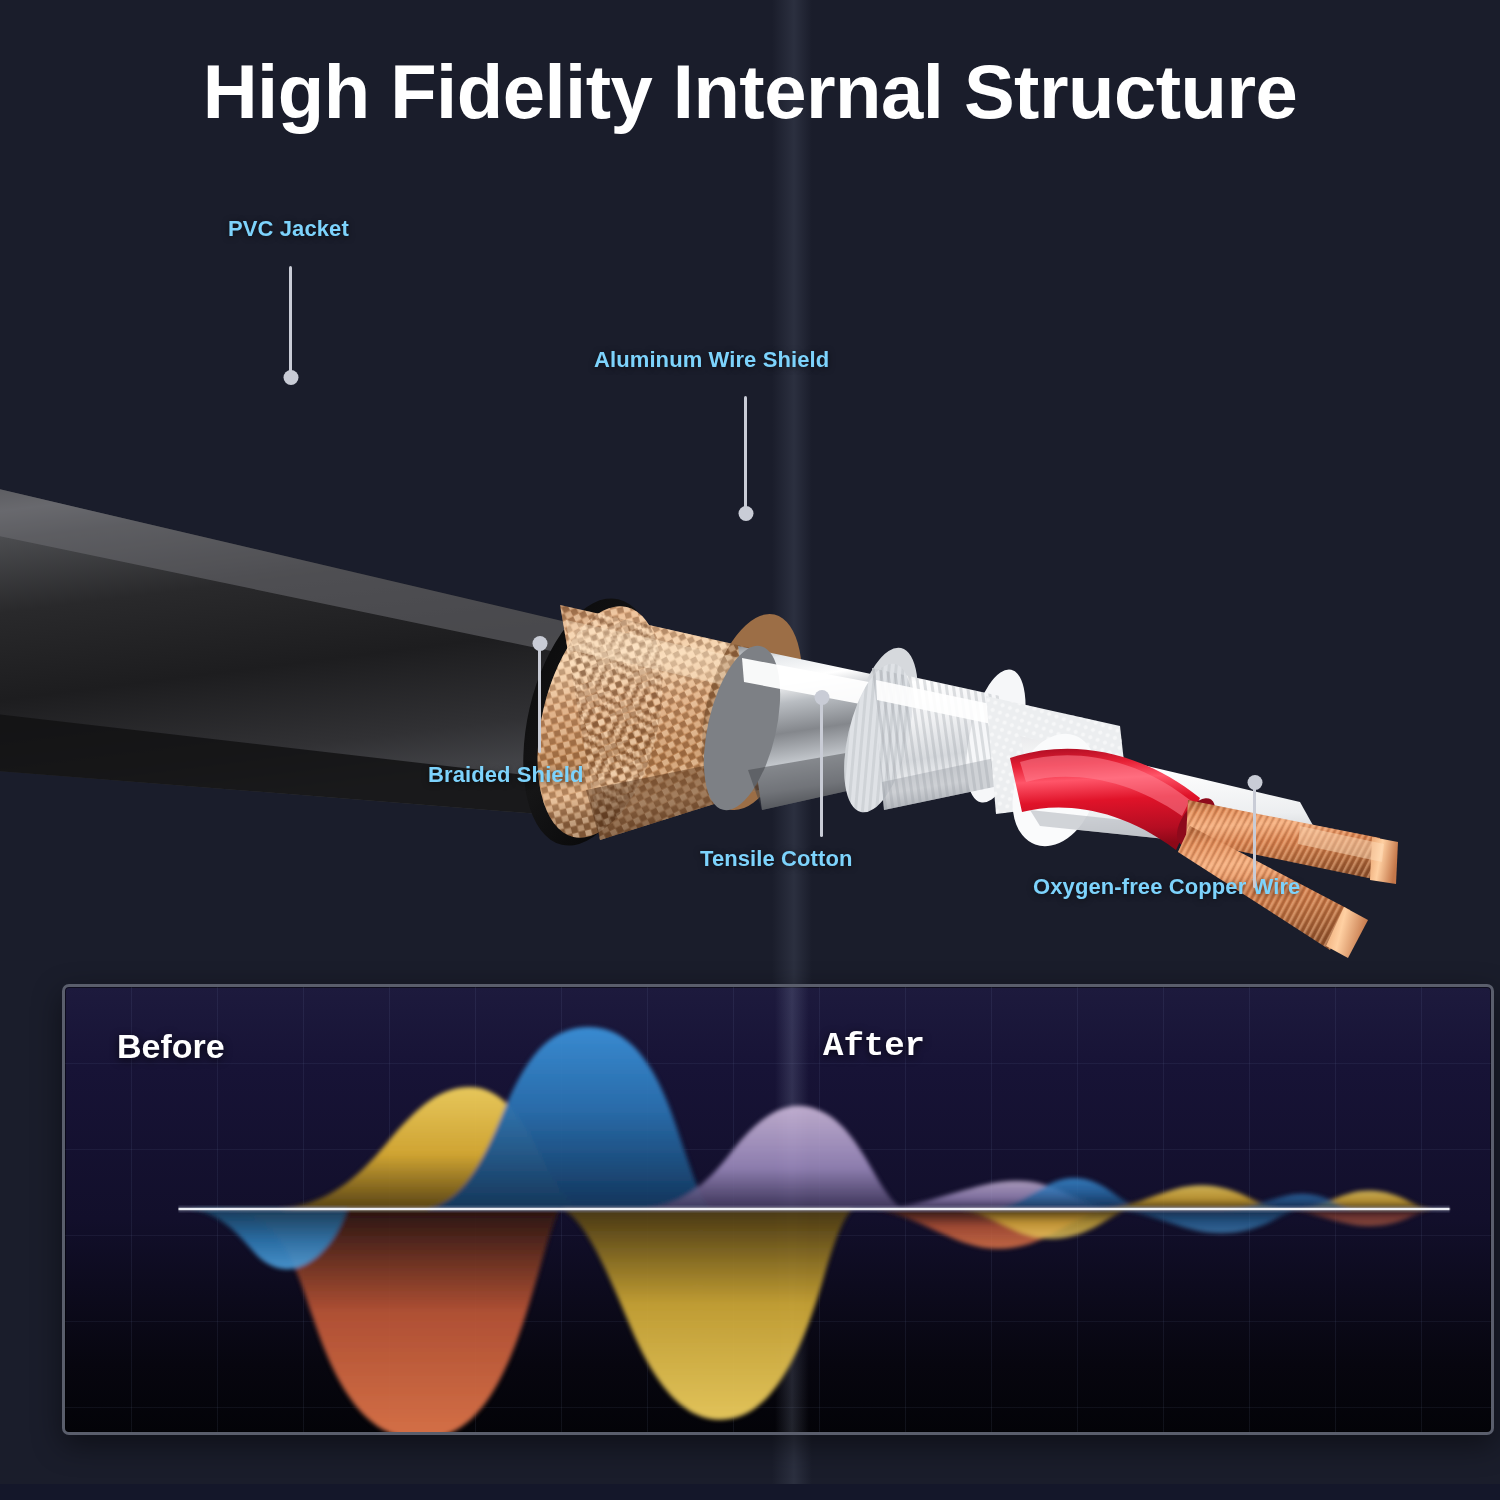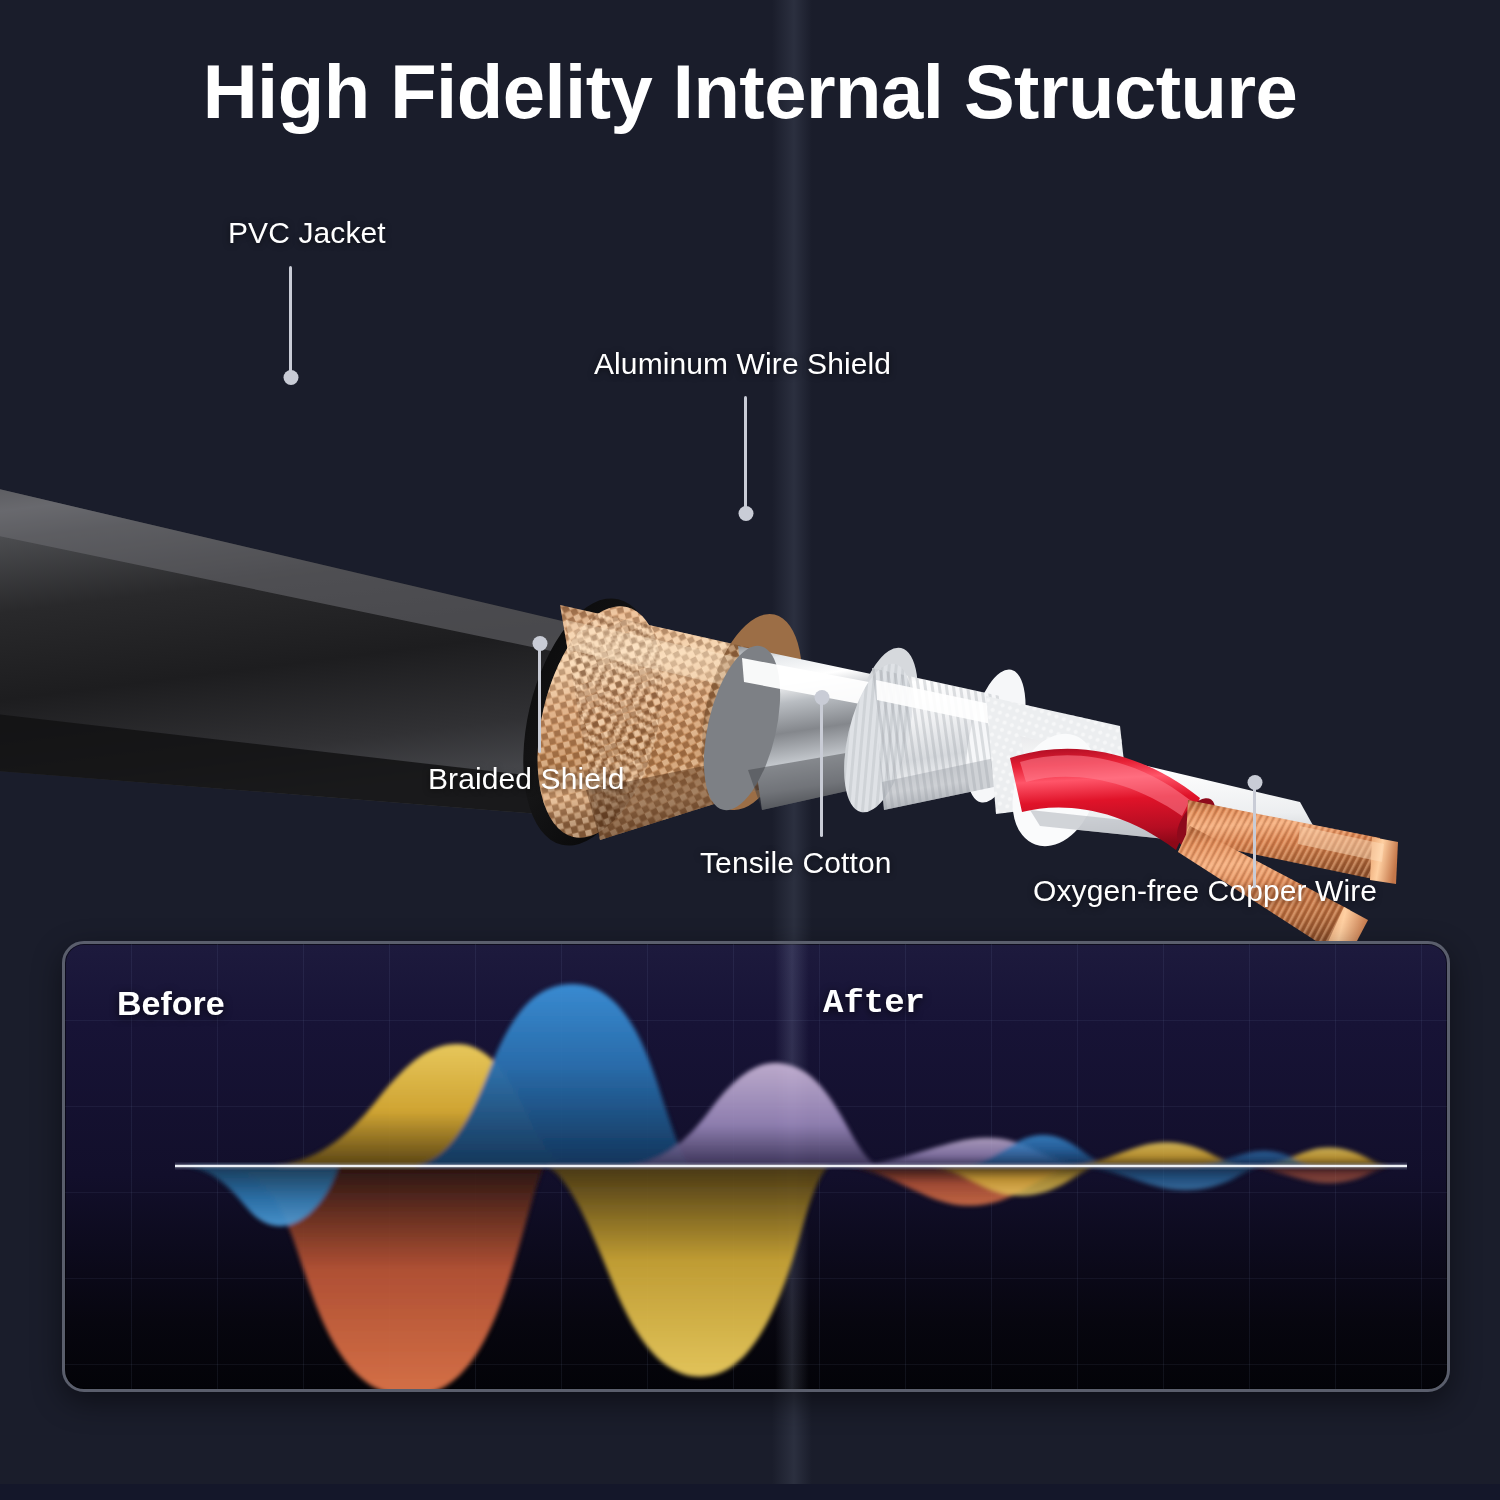--- a/index.html
+++ b/index.html
@@ -32,23 +32,23 @@
     transform-origin:center top;
   }
 
   
   .cable-art{position:absolute;left:0;top:150px;width:1500px;height:820px;}
   .cable-art svg{display:block;width:1500px;height:820px;}
 
   
   .callout{
     position:absolute;
-    color:#ffffff;
-    font-size:30px;
-    font-weight:400;
+    color:#7dd3fc;
+    font-size:22px;
+    font-weight:700;
     letter-spacing:.1px;
     white-space:nowrap;
     text-shadow:0 1px 6px rgba(0,0,0,.55);
   }
   .leader{
     position:absolute;
     width:3px;
     background:#c9ccd6;
     border-radius:2px;
   }
@@ -58,27 +58,28 @@
     left:50%;
     width:15px;height:15px;border-radius:50%;
     background:#c9ccd6;
     transform:translateX(-50%);
   }
   .leader.down::after{bottom:-7px;}
   .leader.up::after{top:-7px;}
 
   
   .wave-panel{
-    position:absolute;left:62px;top:941px;
+    position:absolute;left:62px;top:984px;
     width:1382px;height:445px;
-    border-radius:22px;
+    border-radius:7px;
     background:linear-gradient(180deg,#1d1a3d 0%,#171336 18%,#120f2b 52%,#07060f 85%,#030308 100%);
     border:3px solid #5a5e6c;
     box-shadow:0 0 0 1px rgba(0,0,0,.5) inset, 0 10px 30px rgba(0,0,0,.45);
     overflow:hidden;
+    padding-left:44px;
   }
   .wave-panel .grid{
     position:absolute;inset:0;
     background-image:
       linear-gradient(to right ,rgba(150,170,220,.085) 1px,transparent 1px),
       linear-gradient(to bottom,rgba(150,170,220,.075) 1px,transparent 1px);
     background-size:86px 86px;
     background-position:-20px -10px;
     pointer-events:none;
   }

